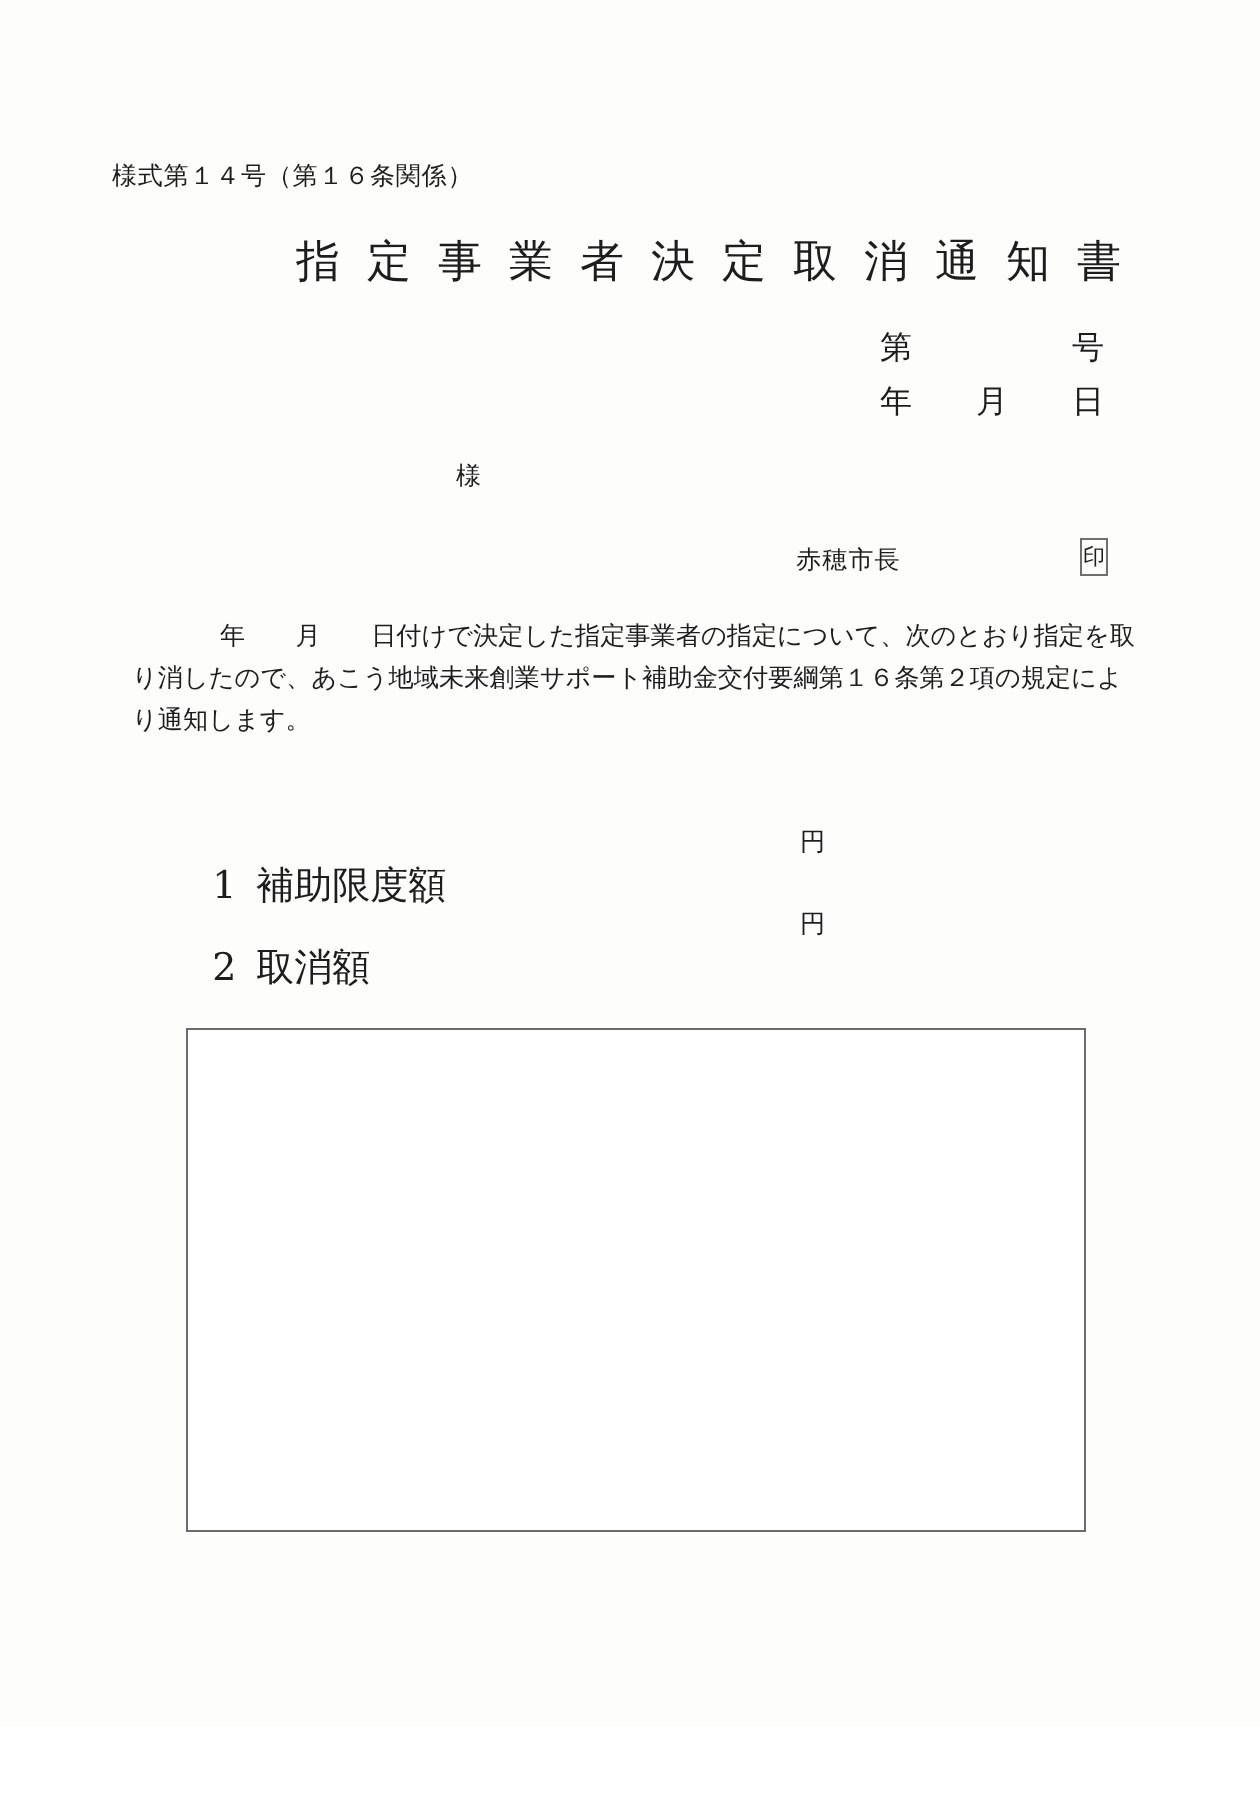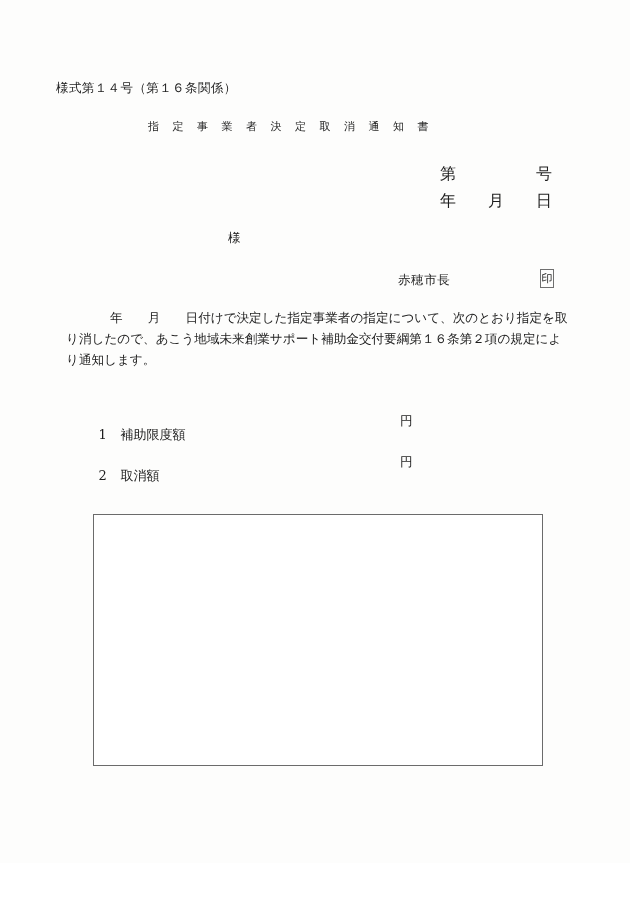--- a/index.html
+++ b/index.html
@@ -32,21 +32,21 @@
     left: 56px;
     top: 82px;
     font-size: 12.5px;
     letter-spacing: 0.4px;
   }
 
   
   .doc-title {
     left: 148px;
     top: 121px;
-    font-size: 11px;
+    font-size: 22px;
     letter-spacing: 13.5px;
     font-weight: 500;
   }
 
   
   .meta {
     position: absolute;
     right: 78px;
     top: 166px;
     font-size: 16px;
@@ -95,21 +95,21 @@
     width: 505px;
     font-size: 12.6px;
     line-height: 21px;
     font-family: Liberation Mono, monospace;
   }
   .body-par .indent { display: inline-block; width: 44px; }
 
   
   .item {
     position: absolute;
-    font-size: 13px;
+    font-size: 19px;
     white-space: pre;
     line-height: 1;
   }
   .item-num { display: inline-block; width: 22px; }
   .item-1 { left: 82px; top: 415px; }
   .item-2 { left: 82px; top: 456px; }
   .item-3 { left: 82px; top: 494px; }
 
   .yen {
     position: absolute;

